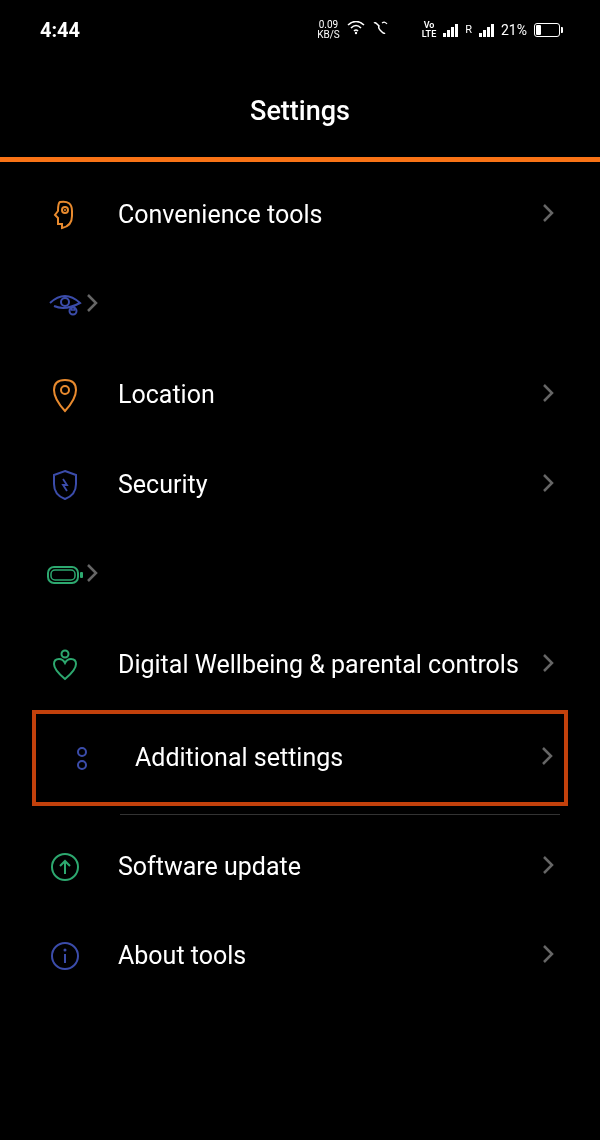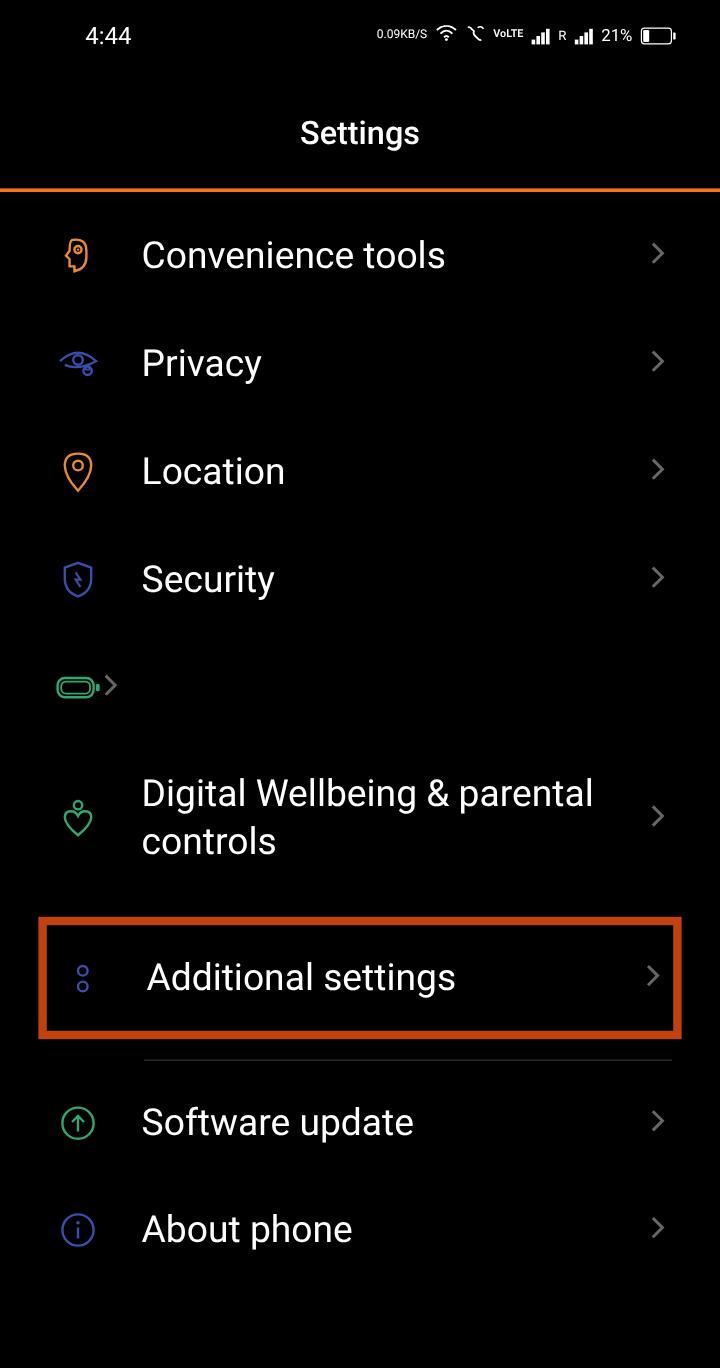--- a/index.html
+++ b/index.html
@@ -11,68 +11,68 @@
       font-family: -apple-system, BlinkMacSystemFont, 'Segoe UI', Roboto, sans-serif;
       overflow: hidden;
     }
     .status-bar {
       display: flex;
       justify-content: space-between;
       align-items: center;
       padding: 12px 40px 8px;
       height: 55px;
     }
-    .status-left { font-size: 20px; font-weight: 400; margin-left: 31px; }
+    .status-left { font-size: 20px; font-weight: 700; }
     .status-right {
       display: flex;
       align-items: center;
       gap: 7px;
       font-size: 12px;
     }
-    .status-kbs { display:flex; flex-direction:row; align-items:center; font-size:10px; line-height:1; }
-    .status-lte { display:flex; flex-direction:row; align-items:center; font-size:9px; line-height:1; font-weight:600; }
+    .status-kbs { display:flex; flex-direction:column; align-items:center; font-size:10px; line-height:1; }
+    .status-lte { display:flex; flex-direction:column; align-items:center; font-size:9px; line-height:1; font-weight:600;margin-left:27px; }
     .signal-bars { display:inline-flex; align-items:flex-end; gap:1px; height:14px; }
     .signal-bars span { width:3px; background:#fff; display:inline-block; }
     .bar1{height:4px;} .bar2{height:7px;} .bar3{height:10px;} .bar4{height:13px;}
     .battery-pct { font-size:14px; }
     .battery-icon { width:26px; height:14px; border:1.5px solid #fff; border-radius:3px; position:relative; display:inline-block; }
     .battery-icon::after { content:''; position:absolute; right:-4px; top:3px; width:2px; height:6px; background:#fff; border-radius:0 1px 1px 0; }
     .battery-fill { position:absolute; left:1px; top:1px; bottom:1px; width:21%; background:#fff; border-radius:1px; }
 
     .header {
       text-align: center;
       padding: 40px 0 30px;
       font-size: 27px;
       font-weight: 500;
-      border-bottom: 3px solid #f97316;
+      border-bottom: 5px solid #f97316;
     }
 
     .settings-list { padding-top: 8px; }
     .settings-item {
       display: flex;
       align-items: center;
       padding: 24px 45px 24px 45px;
       min-height: 90px;
     }
     .settings-item.highlighted {
-      border: 7px solid #c2410c;
-      margin: 17px 32px;
-      padding: 24px 10px 24px 10px;
+      border: 4px solid #c2410c;
+      margin: 0 32px;
+      padding: 24px 10px 24px 26px;
     }
     .item-icon {
       width: 40px;
       height: 40px;
       display: flex;
       align-items: center;
       justify-content: center;
       flex-shrink: 0;
     }
     .item-label {
       flex: 1;
-      font-size: 31px;
+      font-size: 25px;
       font-weight: 400;
       margin-left: 33px;
       line-height: 1.3;
     }
     .settings-item.highlighted .item-label { margin-left: 33px; }
     .chevron {
       flex-shrink: 0;
     }
     .divider {
       margin-top: 8px;
@@ -148,21 +148,20 @@
 
   <div class="settings-item">
     <div class="item-icon">
       <svg width="34" height="28" viewBox="0 0 34 28">
           <path d="M2 12 Q17 -2 32 12 Q17 20 6 15" stroke="#3b4caa" stroke-width="2" fill="none"></path>
           <circle cx="17" cy="11" r="4" stroke="#3b4caa" stroke-width="2" fill="none"></circle>
           <circle cx="25" cy="20" r="3.5" stroke="#3b4caa" stroke-width="2" fill="none"></circle>
           <rect x="23.5" y="16" width="3" height="3" stroke="#3b4caa" stroke-width="1.5" fill="none"></rect>
         </svg>
     </div>
-    <div class="item-label">Privacy</div>
     <span class="chevron"><svg width="14" height="24" viewBox="0 0 14 24">
           <path d="M3 4 L11 12 L3 20" stroke="#666" stroke-width="2.5" fill="none"></path>
         </svg></span>
   </div>
 
   <div class="settings-item">
     <div class="item-icon">
       <svg width="30" height="36" viewBox="0 0 30 36">
           <path d="M15 34 Q4 22 4 13 Q4 3 15 3 Q26 3 26 13 Q26 22 15 34 Z" stroke="#e88a2e" stroke-width="2" fill="none"></path>
           <circle cx="15" cy="13" r="4" stroke="#e88a2e" stroke-width="2" fill="none"></circle>
@@ -243,19 +242,19 @@
   </div>
 
   <div class="settings-item">
     <div class="item-icon">
       <svg width="32" height="32" viewBox="0 0 32 32">
           <circle cx="16" cy="16" r="13" stroke="#3b4caa" stroke-width="2" fill="none"></circle>
           <circle cx="16" cy="10" r="1.5" fill="#3b4caa"></circle>
           <path d="M16 14 L16 23" stroke="#3b4caa" stroke-width="2"></path>
         </svg>
     </div>
-    <div class="item-label">About phone</div>
+    <div class="item-label">About tools</div>
     <span class="chevron"><svg width="14" height="24" viewBox="0 0 14 24">
           <path d="M3 4 L11 12 L3 20" stroke="#666" stroke-width="2.5" fill="none"></path>
         </svg></span>
   </div>
 
 </div>
 
 </body></html>

